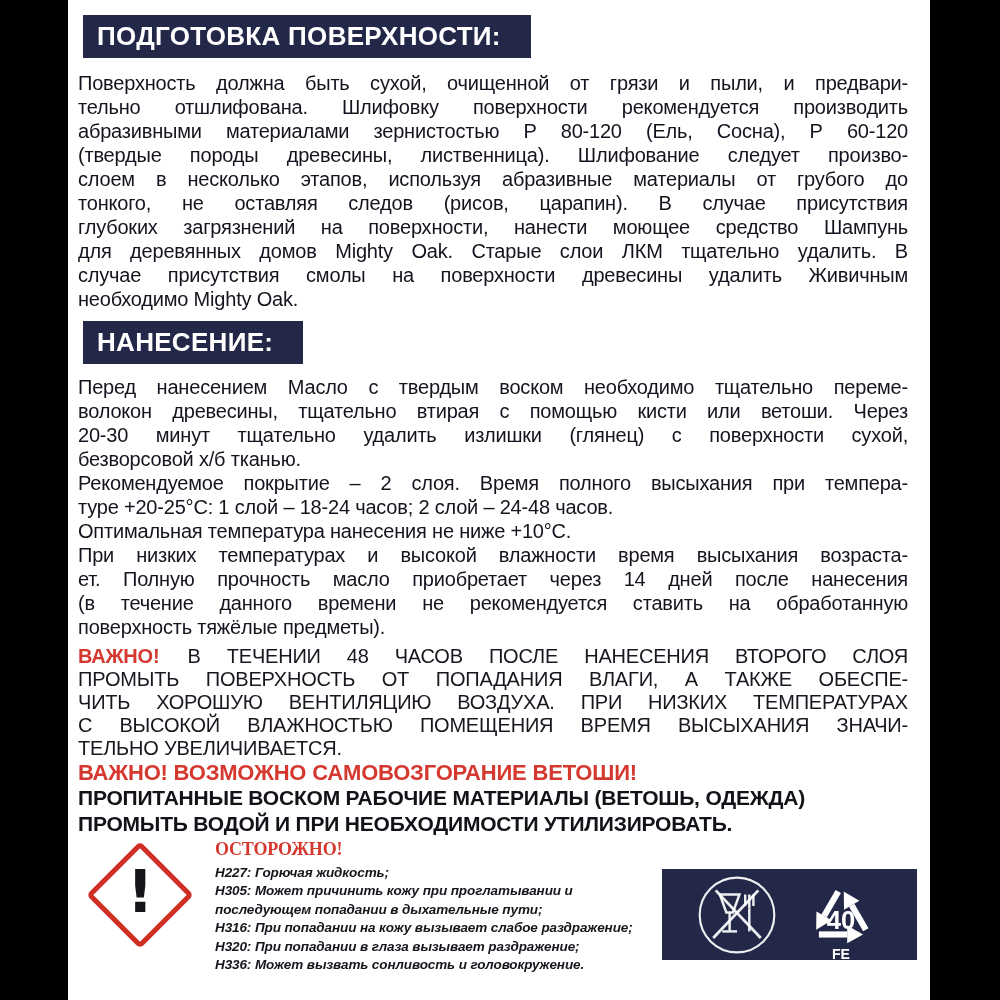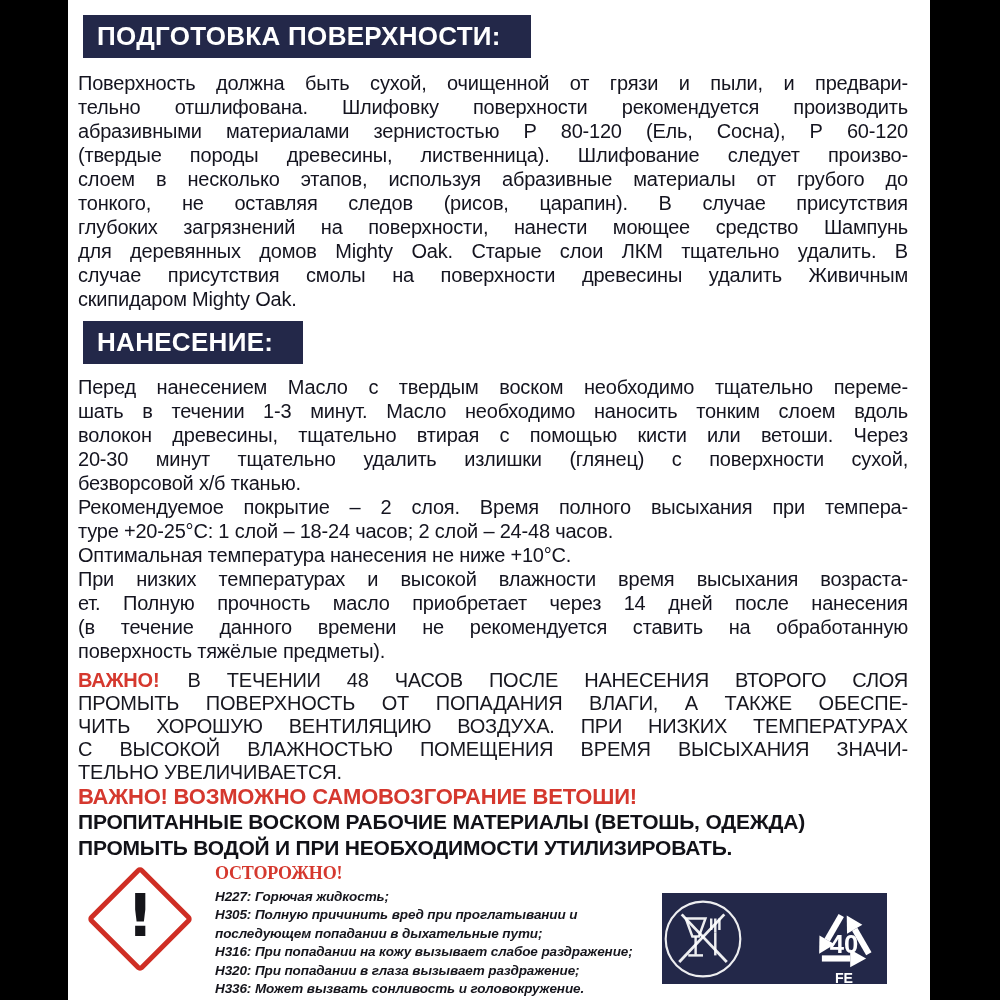--- a/index.html
+++ b/index.html
@@ -62,22 +62,22 @@
     font-weight:900;font-size:58px;color:#15151a;line-height:1;padding-bottom:6px;
   }
   .caution-text{position:absolute;left:147px;top:2px;width:450px;}
   .caution-heading{
     color:#d5382e;font-weight:bold;font-size:18px;line-height:20px;margin-bottom:5px;
     letter-spacing:-0.2px;
     font-family:Liberation Serif, serif;
   }
   .hazards{font-size:13.5px;line-height:18.4px;font-weight:bold;color:#15151c;letter-spacing:-0.1px;font-style:italic;}
   .icons-box{
-    position:absolute;left:594px;top:32px;width:225px;height:91px;
-    background:#232849;display:flex;align-items:center;justify-content:space-between;gap:20px;
+    position:absolute;left:594px;top:32px;width:255px;height:91px;
+    background:#232849;display:flex;align-items:center;justify-content:center;gap:20px;
   }
   .reccol{display:flex;flex-direction:column;align-items:center;}
 </style>
 </head>
 <body>
 
 <div class="panel">
 
   <div class="barwrap" style="padding-top:15px;">
     <span class="bar">ПОДГОТОВКА ПОВЕРХНОСТИ:</span>
@@ -86,31 +86,30 @@
   <div class="txt mt-para1">
       <div class="ln jl">Поверхность должна быть сухой, очищенной от грязи и пыли, и предвари-</div>
       <div class="ln jl">тельно отшлифована. Шлифовку поверхности рекомендуется производить</div>
       <div class="ln jl">абразивными материалами зернистостью Р 80-120 (Ель, Сосна), Р 60-120</div>
       <div class="ln jl">(твердые породы древесины, лиственница). Шлифование следует произво-</div>
       <div class="ln jl">слоем в несколько этапов, используя абразивные материалы от грубого до</div>
       <div class="ln jl">тонкого, не оставляя следов (рисов, царапин). В случае присутствия</div>
       <div class="ln jl">глубоких загрязнений на поверхности, нанести моющее средство Шампунь</div>
       <div class="ln jl">для деревянных домов Mighty Oak. Старые слои ЛКМ тщательно удалить. В</div>
       <div class="ln jl">случае присутствия смолы на поверхности древесины удалить Живичным</div>
-      <div class="ln">скипидаром Mighty Oak.</div>
+      <div class="ln">необходимо Mighty Oak.</div>
     </div>
 
   <div class="barwrap mt-bar2">
     <span class="bar">НАНЕСЕНИЕ:</span>
   </div>
 
   <div class="mt-block2">
     <div class="txt">
         <div class="ln jl">Перед нанесением Масло с твердым воском необходимо тщательно переме-</div>
-        <div class="ln jl">шать в течении 1-3 минут. Масло необходимо наносить тонким слоем вдоль</div>
         <div class="ln jl">волокон древесины, тщательно втирая с помощью кисти или ветоши. Через</div>
         <div class="ln jl">20-30 минут тщательно удалить излишки (глянец) с поверхности сухой,</div>
         <div class="ln">безворсовой х/б тканью.</div>
       </div>
     <div class="txt">
         <div class="ln jl">Рекомендуемое покрытие – 2 слоя. Время полного высыхания при темпера-</div>
         <div class="ln">туре +20-25°С: 1 слой – 18-24 часов; 2 слой – 24-48 часов.</div>
       </div>
     <div class="txt">
         <div class="ln">Оптимальная температура нанесения не ниже +10°С.</div>
@@ -147,21 +146,21 @@
     <div class="ghs-wrap">
       <div class="ghs-diamond">
         <div class="ghs-excl">!</div>
       </div>
     </div>
 
     <div class="caution-text">
       <div class="caution-heading">ОСТОРОЖНО!</div>
       <div class="hazards">
           <div class="ln">H227: Горючая жидкость;</div>
-          <div class="ln">H305: Полную причинить вред при проглатывании и</div>
+          <div class="ln">H305: Может причинить кожу при проглатывании и</div>
           <div class="ln">последующем попадании в дыхательные пути;</div>
           <div class="ln">H316: При попадании на кожу вызывает слабое раздражение;</div>
           <div class="ln">H320: При попадании в глаза вызывает раздражение;</div>
           <div class="ln">H336: Может вызвать сонливость и головокружение.</div>
         </div>
     </div>
 
     <div class="icons-box">
 
       <svg width="82" height="82" viewBox="0 0 100 100">

